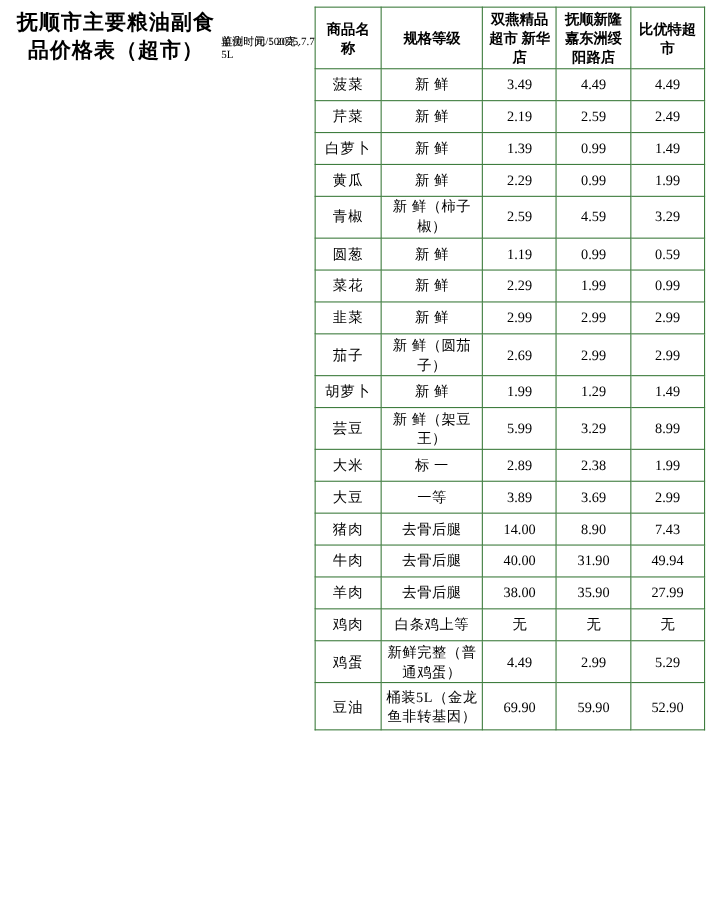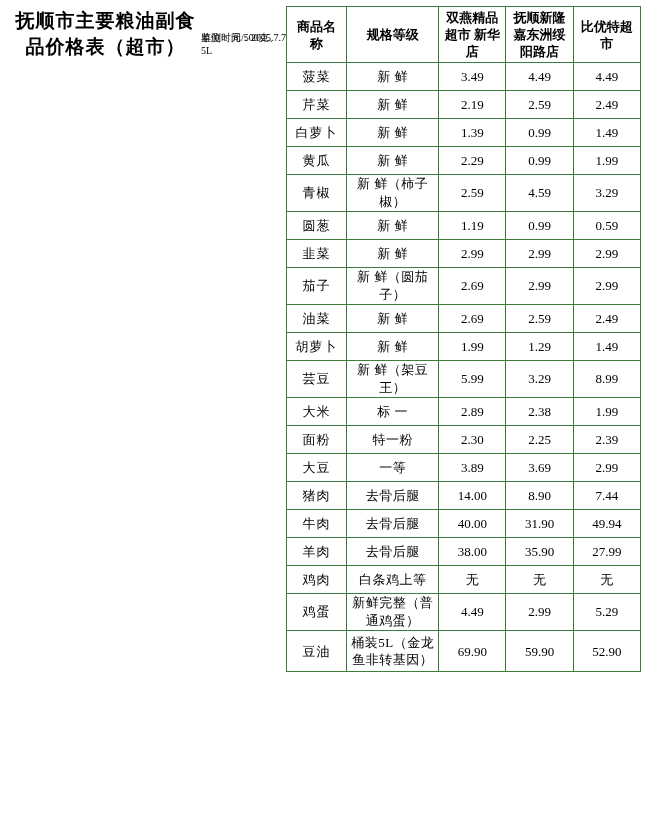--- a/index.html
+++ b/index.html
@@ -155,39 +155,39 @@
           <td class="num-cell">3.29</td>
         </tr>
         <tr>
           <td class="name-cell">圆葱</td>
           <td class="spec-cell">新  鲜</td>
           <td class="num-cell">1.19</td>
           <td class="num-cell">0.99</td>
           <td class="num-cell">0.59</td>
         </tr>
         <tr>
+          <td class="name-cell">菜花</td>
+          <td class="spec-cell">新  鲜</td>
+          <td class="num-cell">2.29</td>
+          <td class="num-cell">1.99</td>
+          <td class="num-cell">0.99</td>
+        </tr>
+        <tr>
           <td class="name-cell">韭菜</td>
           <td class="spec-cell">新  鲜</td>
           <td class="num-cell">2.99</td>
           <td class="num-cell">2.99</td>
           <td class="num-cell">2.99</td>
         </tr>
         <tr>
           <td class="name-cell">茄子</td>
           <td class="spec-cell">新  鲜（圆茄子）</td>
           <td class="num-cell">2.69</td>
           <td class="num-cell">2.99</td>
           <td class="num-cell">2.99</td>
-        </tr>
-        <tr>
-          <td class="name-cell">油菜</td>
-          <td class="spec-cell">新  鲜</td>
-          <td class="num-cell">2.69</td>
-          <td class="num-cell">2.59</td>
-          <td class="num-cell">2.49</td>
         </tr>
         <tr>
           <td class="name-cell">胡萝卜</td>
           <td class="spec-cell">新  鲜</td>
           <td class="num-cell">1.99</td>
           <td class="num-cell">1.29</td>
           <td class="num-cell">1.49</td>
         </tr>
         <tr>
           <td class="name-cell">芸豆</td>
@@ -197,39 +197,32 @@
           <td class="num-cell">8.99</td>
         </tr>
         <tr>
           <td class="name-cell">大米</td>
           <td class="spec-cell">标  一</td>
           <td class="num-cell">2.89</td>
           <td class="num-cell">2.38</td>
           <td class="num-cell">1.99</td>
         </tr>
         <tr>
-          <td class="name-cell">面粉</td>
-          <td class="spec-cell">特一粉</td>
-          <td class="num-cell">2.30</td>
-          <td class="num-cell">2.25</td>
-          <td class="num-cell">2.39</td>
-        </tr>
-        <tr>
           <td class="name-cell">大豆</td>
           <td class="spec-cell">一等</td>
           <td class="num-cell">3.89</td>
           <td class="num-cell">3.69</td>
           <td class="num-cell">2.99</td>
         </tr>
         <tr>
           <td class="name-cell">猪肉</td>
           <td class="spec-cell">去骨后腿</td>
           <td class="num-cell">14.00</td>
           <td class="num-cell">8.90</td>
-          <td class="num-cell">7.44</td>
+          <td class="num-cell">7.43</td>
         </tr>
         <tr>
           <td class="name-cell">牛肉</td>
           <td class="spec-cell">去骨后腿</td>
           <td class="num-cell">40.00</td>
           <td class="num-cell">31.90</td>
           <td class="num-cell">49.94</td>
         </tr>
         <tr>
           <td class="name-cell">羊肉</td>

